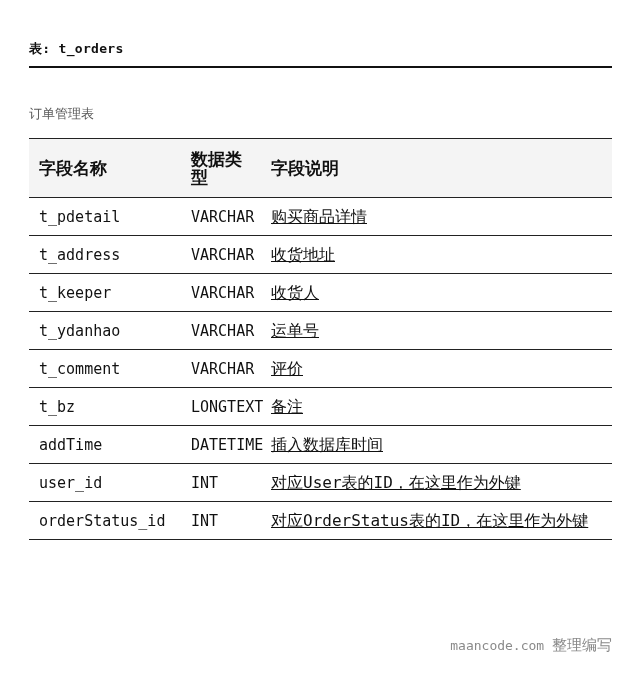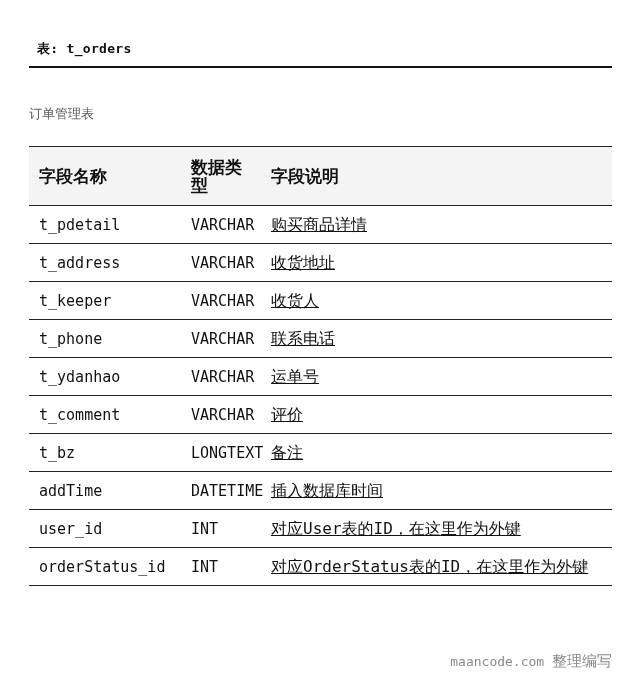--- a/index.html
+++ b/index.html
@@ -17,21 +17,21 @@
     }
     .page {
       position: absolute;
       left: 29px;
       top: 0;
       width: 583px;
     }
     .title {
       position: absolute;
       top: 40px;
-      left: 8px;
+      left: 0;
       font-size: 13px;
       font-weight: bold;
       line-height: 18px;
       letter-spacing: 0.3px;
       white-space: nowrap;
     }
     .title-rule {
       position: absolute;
       top: 66px;
       left: 0;
@@ -44,21 +44,21 @@
       top: 105px;
       left: 0;
       font-size: 13px;
       line-height: 18px;
       color: #5a5a5a;
       font-family: "DejaVu Sans", sans-serif;
       text-align: center;
     }
     table.schema {
       position: absolute;
-      top: 146px;
+      top: 138px;
       left: 0;
       width: 583px;
       border-collapse: collapse;
       table-layout: fixed;
     }
     table.schema th, table.schema td {
       text-align: left;
       vertical-align: middle;
       padding: 0 0 0 10px;
       border-bottom: 1px solid #222222;
@@ -89,21 +89,21 @@
       font-family: "DejaVu Sans Mono", "DejaVu Sans", monospace;
       font-size: 16px;
       padding-left: 0;
       text-decoration: underline;
     }
     col.c1 { width: 152px; }
     col.c2 { width: 90px; }
     col.c3 { width: auto; }
     .footer {
       position: absolute;
-      top: 652px;
+      top: 636px;
       right: 29px;
       font-size: 13px;
       line-height: 18px;
       color: #8a8a8a;
       white-space: nowrap;
     }
     .footer .cn {
       font-family: "DejaVu Sans", sans-serif;
       font-size: 15px;
     }
@@ -139,25 +139,20 @@
         <td>t_address</td>
         <td>VARCHAR</td>
         <td class="desc">收货地址</td>
       </tr>
       <tr>
         <td>t_keeper</td>
         <td>VARCHAR</td>
         <td class="desc">收货人</td>
       </tr>
       <tr>
-        <td>t_phone</td>
-        <td>VARCHAR</td>
-        <td class="desc">联系电话</td>
-      </tr>
-      <tr>
         <td>t_ydanhao</td>
         <td>VARCHAR</td>
         <td class="desc">运单号</td>
       </tr>
       <tr>
         <td>t_comment</td>
         <td>VARCHAR</td>
         <td class="desc">评价</td>
       </tr>
       <tr>

